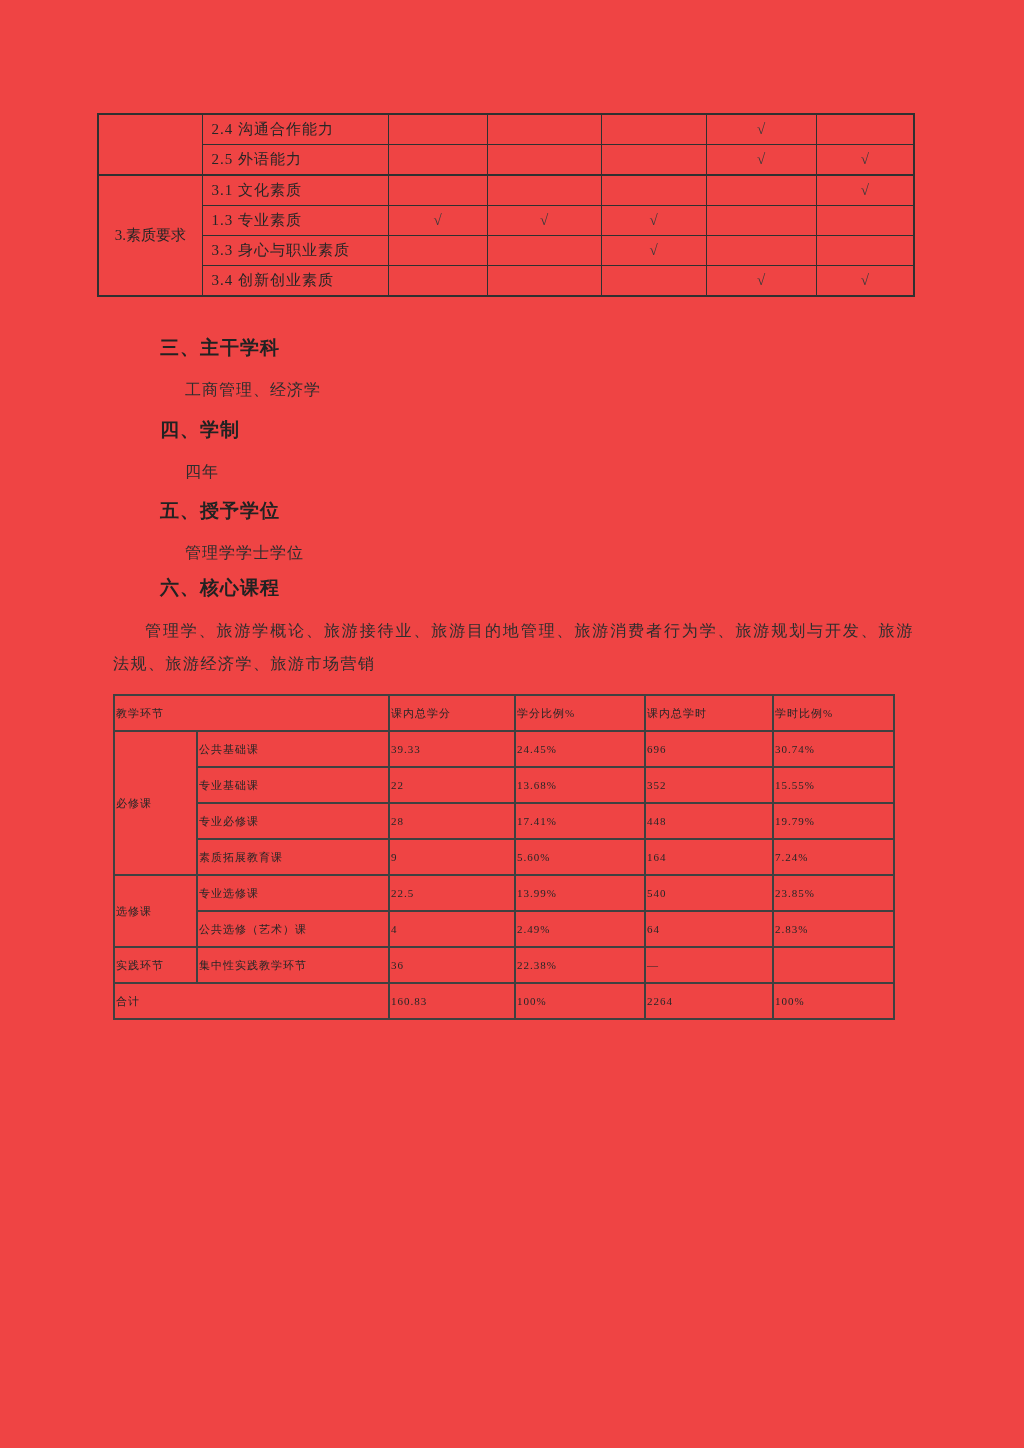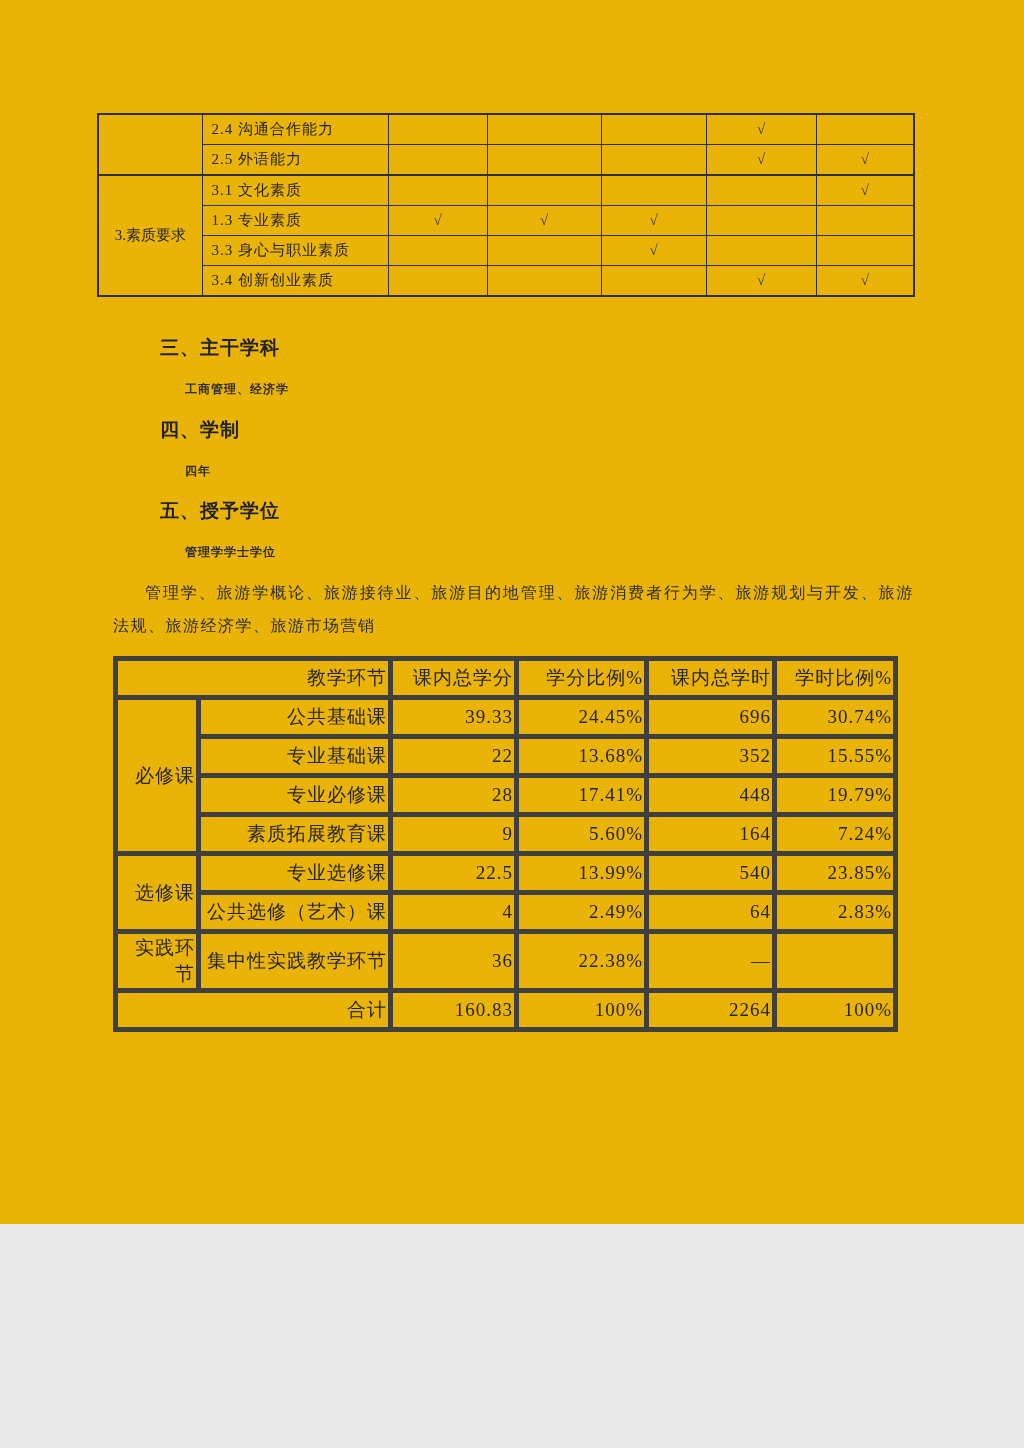--- a/index.html
+++ b/index.html
@@ -1,18 +1,18 @@
 <!DOCTYPE html>
 <html><head>
 <meta charset="utf-8">
 <style>
   html,body{margin:0;padding:0;}
   body{background:#e8e8e8;}
   .page{
-    width:1024px;height:1224px;background:#eab308;position:relative;
+    width:1024px;height:1448px;background:#ef4444;position:relative;
     font-family:"Liberation Serif","DejaVu Serif",serif;
     color:#262626;overflow:hidden;
   }
   
   table{border-collapse:collapse;table-layout:fixed;}
   .t1{margin:113px 0 0 97px;border:2px solid #303030;}
   .t1 td{border:1px solid #303030;height:27px;font-size:15px;vertical-align:middle;overflow:hidden;}
   .t1 td.grp{text-align:center;}
   .t1 td.lbl{text-align:left;padding-left:9px;letter-spacing:1px;}
   .t1 td.chk{text-align:center;color:#3a3a3a;font-size:15px;}
@@ -22,29 +22,29 @@
     font-family:"Liberation Sans","DejaVu Sans",sans-serif;
     font-weight:bold;font-size:19px;color:#222;
     margin:0 0 0 160px;letter-spacing:1px;line-height:26px;
   }
   .h1{margin-top:38px;}
   .h2{margin-top:17px;}
   .h3{margin-top:16px;}
   .h4{margin-top:12px;}
   .h5{margin-top:22px;}
   .b{
-    font-size:12px;color:#2e2e2e;margin:18px 0 0 185px;line-height:21px;letter-spacing:1px;font-weight:bold;
+    font-size:16px;color:#2e2e2e;margin:18px 0 0 185px;line-height:21px;letter-spacing:1px;
   }
   .core{
     font-size:16px;color:#2e2e2e;margin:13px 110px 0 113px;line-height:33px;
     text-indent:2em;text-align:justify;letter-spacing:1.5px;
   }
   
   .t2{margin:14px 0 0 113px;border:2px solid #303030;}
-  .t2 th,.t2 td{border:5px solid #404040;height:32px;font-size:19px;text-align:right;vertical-align:middle;font-weight:normal;letter-spacing:1px;overflow:hidden;}
+  .t2 th,.t2 td{border:2px solid #404040;height:32px;font-size:11px;text-align:left;vertical-align:middle;font-weight:normal;letter-spacing:1px;overflow:hidden;}
   .t2 tr.hdr th{border-bottom-width:2px;}
   .t2 tr.row-strong td{border-top-width:2px;margin-left:36px;}
 </style>
 </head>
 <body>
 
 <div class="page">
 
   <table class="t1">
     <colgroup>
@@ -112,20 +112,21 @@
 
   <div class="h h1">三、主干学科</div>
   <div class="b">工商管理、经济学</div>
 
   <div class="h h2">四、学制</div>
   <div class="b">四年</div>
 
   <div class="h h3">五、授予学位</div>
   <div class="b">管理学学士学位</div>
 
+  <div class="h h4">六、核心课程</div>
   <div class="core">管理学、旅游学概论、旅游接待业、旅游目的地管理、旅游消费者行为学、旅游规划与开发、旅游法规、旅游经济学、旅游市场营销</div>
 
 
   <table class="t2">
     <colgroup>
       <col style="width:83px">
         <col style="width:192px">
         <col style="width:126px">
       <col style="width:130px">
         <col style="width:128px">

